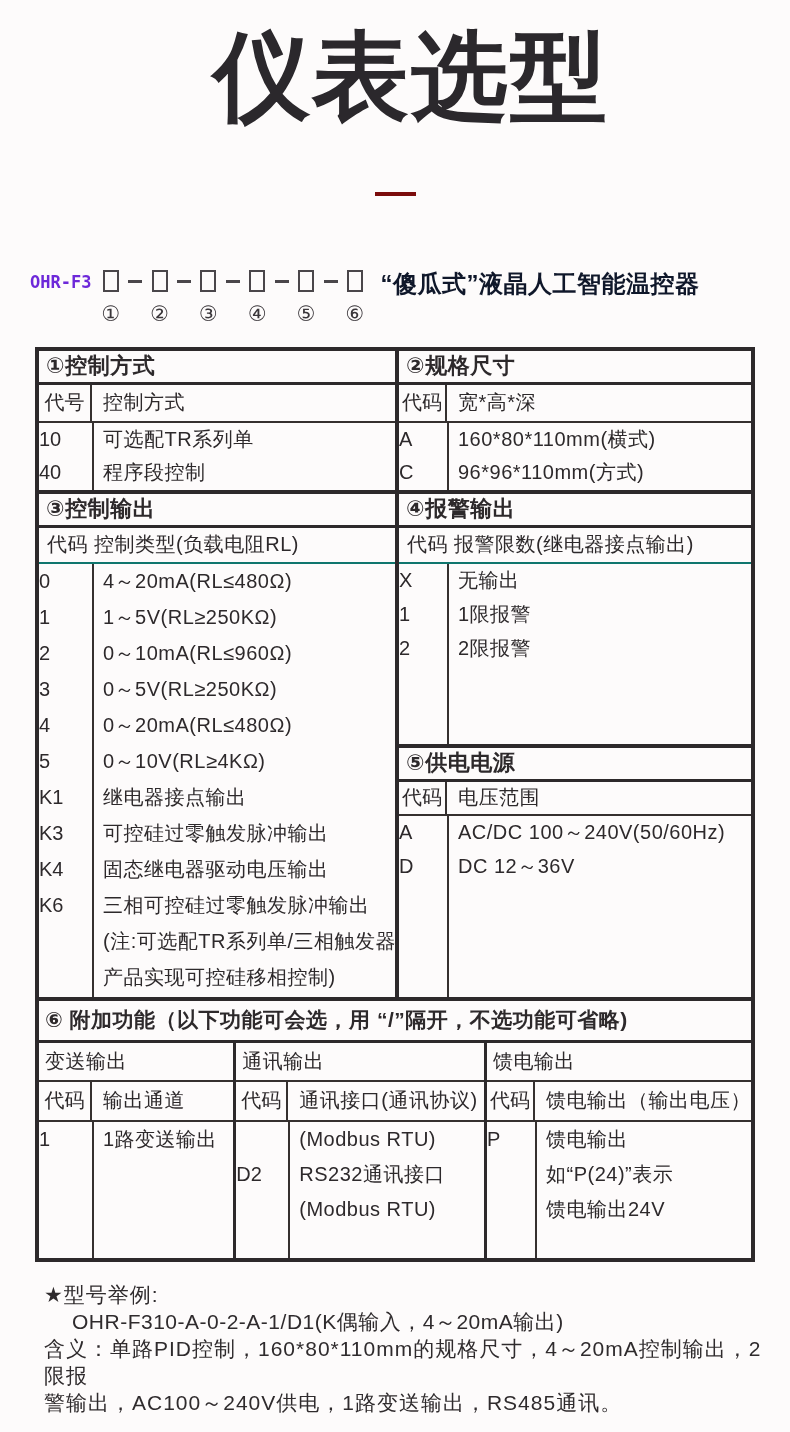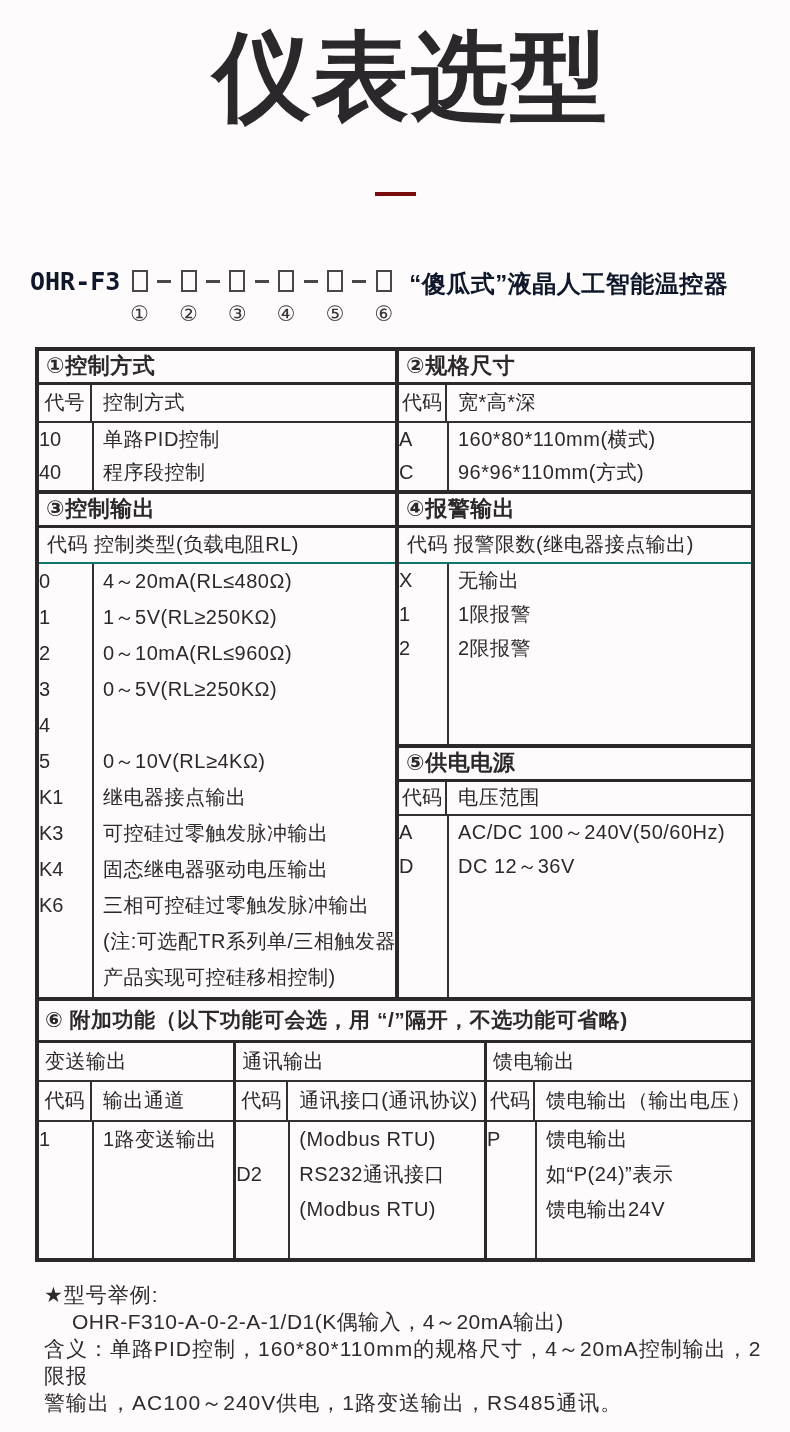--- a/index.html
+++ b/index.html
@@ -23,22 +23,22 @@
     background:#7b0c0c;
     margin:63px auto 0 auto;
   }
   
   .model-line{
     margin:74px 0 0 30px;
     display:flex; align-items:flex-start;
   }
   .model-prefix{
     font-family:"DejaVu Sans Mono","Liberation Mono",monospace;
-    font-size:25px; font-weight:bold; line-height:24px;
-    margin-right:6px; color:#0f172a;
+    font-size:17px; font-weight:bold; line-height:24px;
+    margin-right:6px; color:#6d28d9;
   }
   .slot{ display:flex; flex-direction:column; align-items:center; margin:0 4px; }
   .model-box{ width:16px; height:22px; border:2px solid #4a464a; background:transparent; }
   .slot-num{ margin-top:11px; font-size:21px; line-height:22px; color:#3a363a; }
   .dash-sep{ width:14px; height:3px; background:#4a464a; margin:10px 4px 0 4px; }
   .model-suffix{
     margin-left:12px; font-size:24px; font-weight:bold;
     line-height:27px; letter-spacing:0.5px; color:#0f172a;
   }
   
@@ -143,21 +143,21 @@
     <div class="pane-left">
       <div class="sec sec-first">
         <div class="sec-hd">①控制方式</div>
         <div class="col-row h38" style="--cw:53px">
           <span class="code">代号</span>
           <span class="desc">控制方式</span>
         </div>
         <div class="data-area da-s1" style="--cw:53px">
           <div class="row h33">
             <span class="code">10</span>
-            <span class="desc">单路PID控制</span>
+            <span class="desc">可选配TR系列单</span>
           </div>
           <div class="row h33">
             <span class="code">40</span>
             <span class="desc">程序段控制</span>
           </div>
         </div>
       </div>
 
       <div class="sec">
         <div class="sec-hd">③控制输出</div>
@@ -174,20 +174,21 @@
           <div class="row h36">
             <span class="code">2</span>
             <span class="desc">0～10mA(RL≤960Ω)</span>
           </div>
           <div class="row h36">
             <span class="code">3</span>
             <span class="desc">0～5V(RL≥250KΩ)</span>
           </div>
           <div class="row h36">
             <span class="code">4</span>
+            <span class="desc">0～20mA(RL≤480Ω)</span>
           </div>
           <div class="row h36">
             <span class="code">5</span>
             <span class="desc">0～10V(RL≥4KΩ)</span>
           </div>
           <div class="row h36">
             <span class="code">K1</span>
             <span class="desc">继电器接点输出</span>
           </div>
           <div class="row h36">

